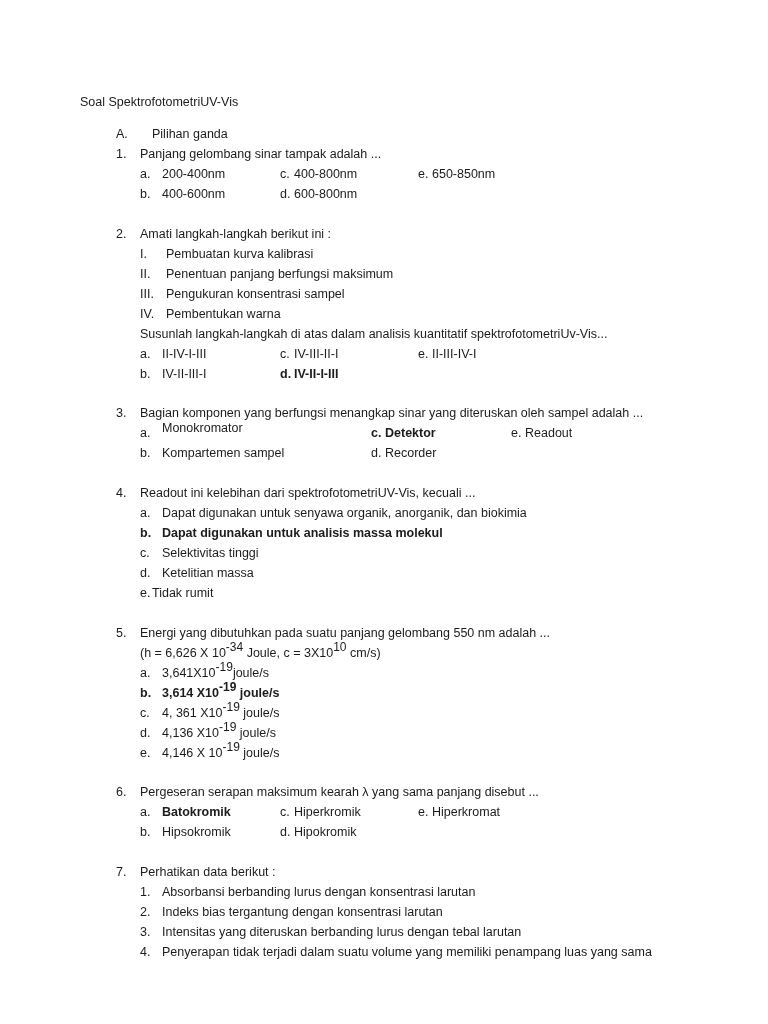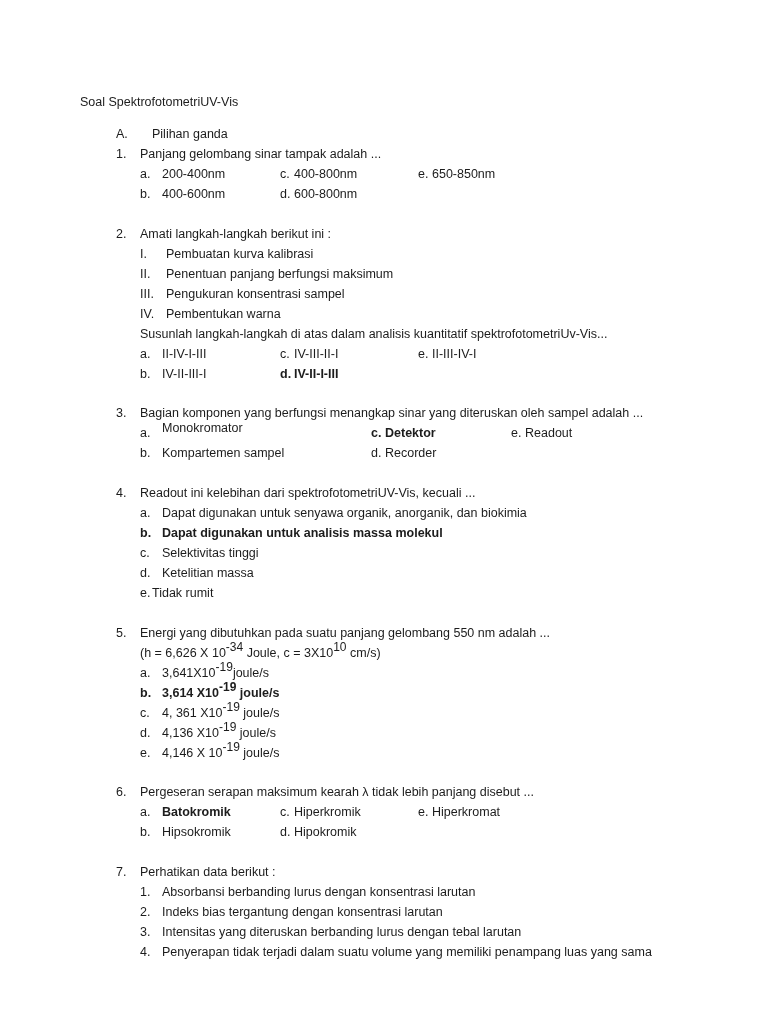--- a/index.html
+++ b/index.html
@@ -103,21 +103,21 @@
 
   <div class="line" style="left:140px;top:725px">d.</div>
   <div class="line" style="left:162px;top:725px"><span>4,136 X10</span><sup>-19</sup><span> joule/s</span></div>
 
   <div class="line" style="left:140px;top:745px">e.</div>
   <div class="line" style="left:162px;top:745px"><span>4,146 X 10</span><sup>-19</sup><span> joule/s</span></div>
 </div>
 
 <div>
   <div class="line" style="left:116px;top:784px">6.</div>
-  <div class="line" style="left:140px;top:784px"><span>Pergeseran serapan maksimum kearah </span><span>λ</span><span> tidak lebih panjang disebut ...</span></div>
+  <div class="line" style="left:140px;top:784px"><span>Pergeseran serapan maksimum kearah </span><span>λ</span><span> yang sama panjang disebut ...</span></div>
   <div class="line" style="left:140px;top:804px">a.</div>
   <div class="line bold" style="left:162px;top:804px">Batokromik</div>
   <div class="line" style="left:280px;top:804px">c.</div>
   <div class="line" style="left:294px;top:804px">Hiperkromik</div>
   <div class="line" style="left:418px;top:804px">e.</div>
   <div class="line" style="left:432px;top:804px">Hiperkromat</div>
   <div class="line" style="left:140px;top:824px">b.</div>
   <div class="line" style="left:162px;top:824px">Hipsokromik</div>
   <div class="line" style="left:280px;top:824px">d.</div>
   <div class="line" style="left:294px;top:824px">Hipokromik</div>

